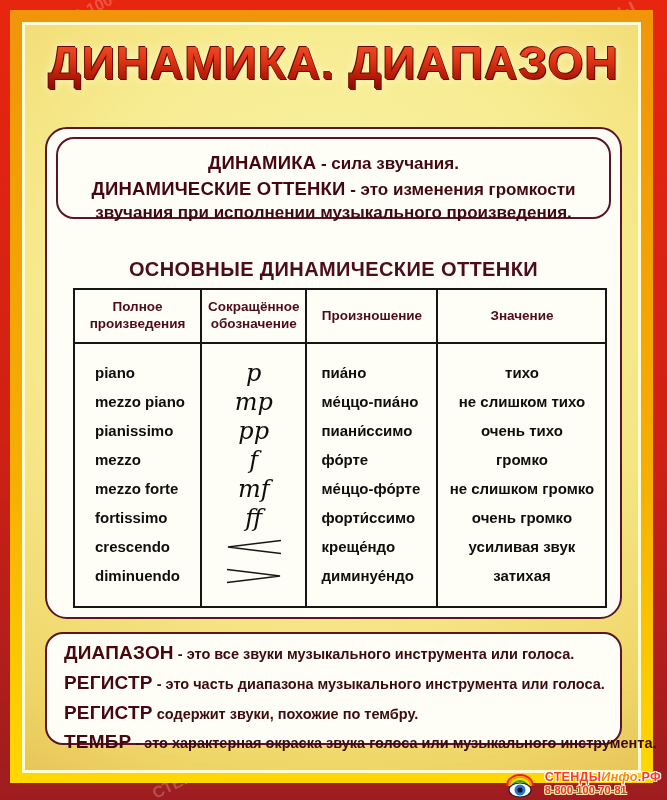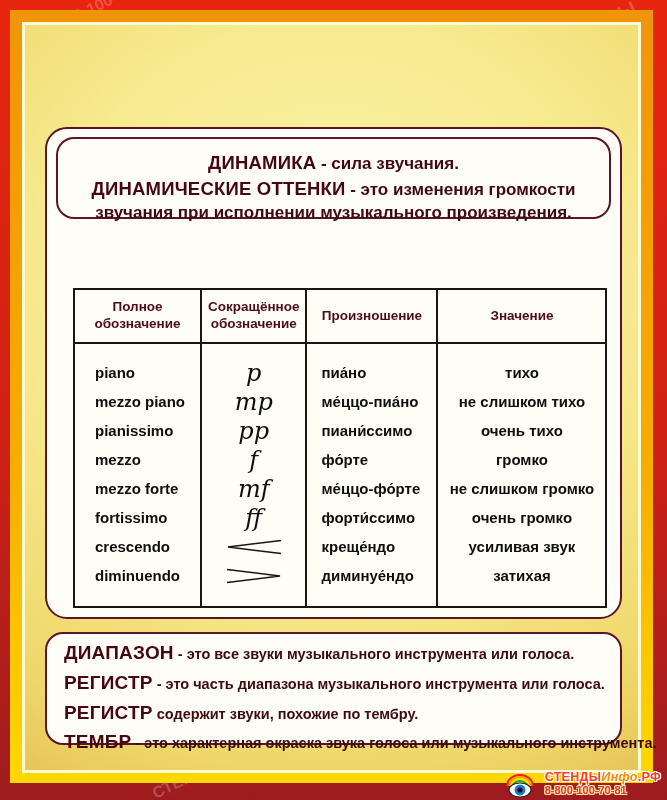--- a/index.html
+++ b/index.html
@@ -126,39 +126,43 @@
   <div class="wm" style="left:560px;top:14px;font-size:18px;">СТЕНДЫ</div>
   <div class="wm dark" style="left:430px;top:95px;font-size:22px;">8-800-100-70-81</div>
   <div class="wm dark" style="left:-20px;top:300px;font-size:20px;">8-800-100-70-81</div>
   <div class="wm dark" style="left:520px;top:430px;font-size:18px;">Инфо</div>
   <div class="wm" style="left:150px;top:770px;font-size:16px;">СТЕНДЫ</div>
 
   <div class="frame-orange"></div>
   <div class="frame-cream"></div>
   <div class="bg"></div>
 
+  <div class="title">
+    <span class="grad">ДИНАМИКА. ДИАПАЗОН</span>
+  </div>
 
   <div class="main-box">
 
     <div class="def-box">
       <span class="term">ДИНАМИКА</span><span> - сила звучания.</span><br>
       <span class="term">ДИНАМИЧЕСКИЕ ОТТЕНКИ</span><span> - это изменения громкости звучания при исполнении музыкального произведения.</span>
     </div>
 
+    <div class="section-heading">ОСНОВНЫЕ ДИНАМИЧЕСКИЕ ОТТЕНКИ</div>
 
     <table class="dyn-table">
       <colgroup>
         <col style="width:127px">
           <col style="width:93px">
           <col style="width:131px">
           <col style="width:169px">
       </colgroup>
       <thead>
         <tr>
-          <th>Полное обозначение</th>
+          <th>Полное произведения</th>
           <th>Сокращённое обозначение</th>
           <th>Произношение</th>
           <th>Значение</th>
         </tr>
       </thead>
       <tbody>
         <tr>
           <td class="td-full">piano</td>
           <td class="td-abbr"><span class="dyn-letter">p</span></td>
           <td class="td-pron">пиа́но</td>

